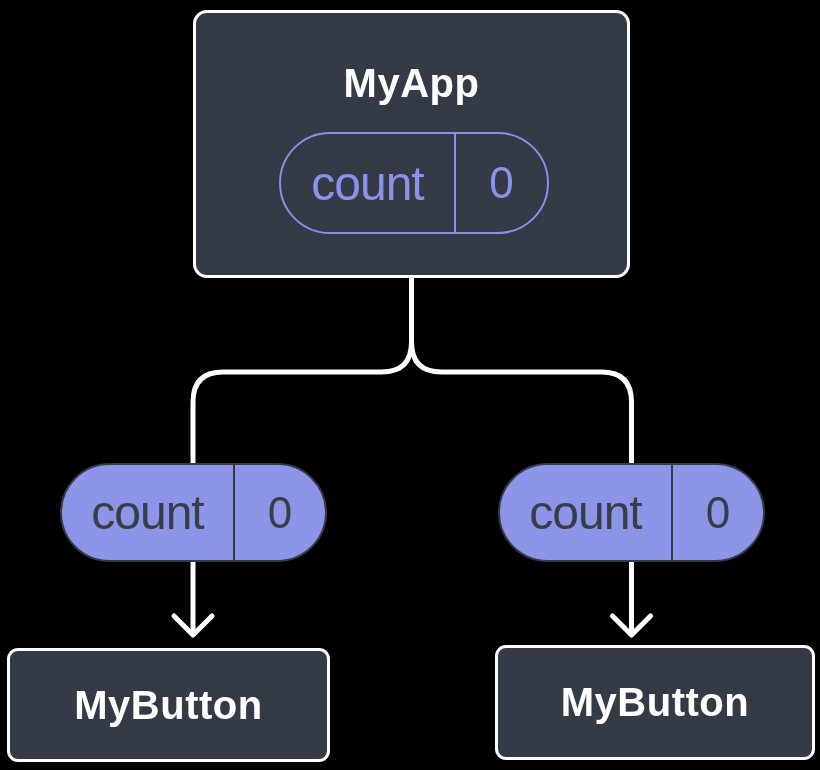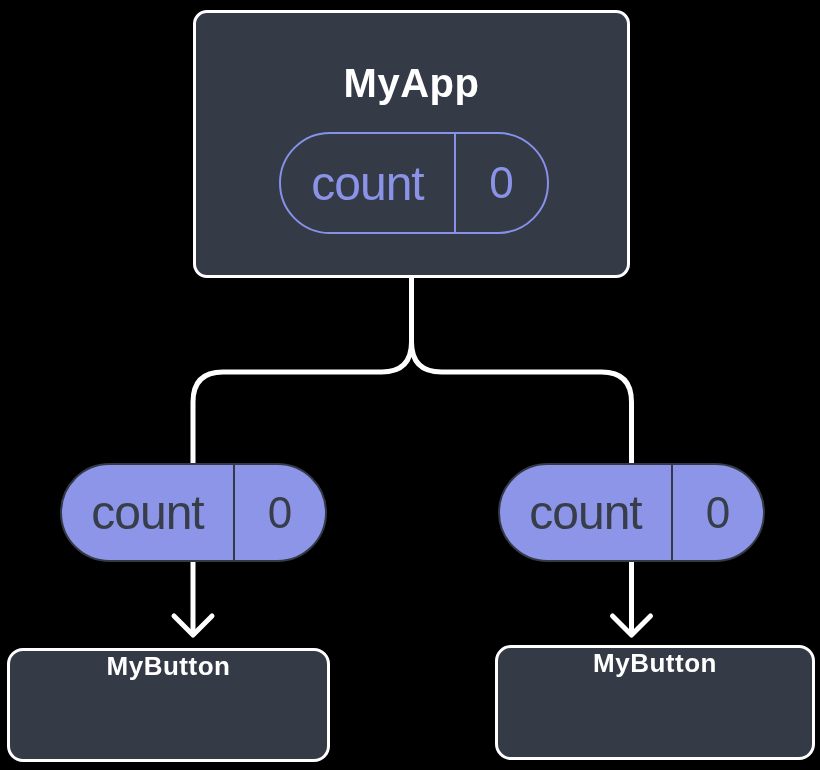--- a/index.html
+++ b/index.html
@@ -84,25 +84,26 @@
     display: flex;
     align-items: center;
     justify-content: center;
     font-size: 44px;
     font-weight: 400;
   }
   .child-pill-left  { left: 60px;  top: 463px; width: 267px; height: 99px; }
   .child-pill-right { left: 498px; top: 463px; width: 267px; height: 99px; }
   .leaf-node {
     display: flex;
+    align-items: center;
     justify-content: center;
     border-width: 3px;
-    border-radius: 16px;
+    border-radius: 11px;
     color: #ffffff;
-    font-size: 26px;
+    font-size: 40px;
     font-weight: 700;
     letter-spacing: 0.5px;
   }
   .leaf-left  { left: 7px;   top: 648px; width: 323px; height: 114px; }
   .leaf-right { left: 495px; top: 645px; width: 320px; height: 115px; }
 </style>
 </head>
 <body>
 
 <div class="canvas">

